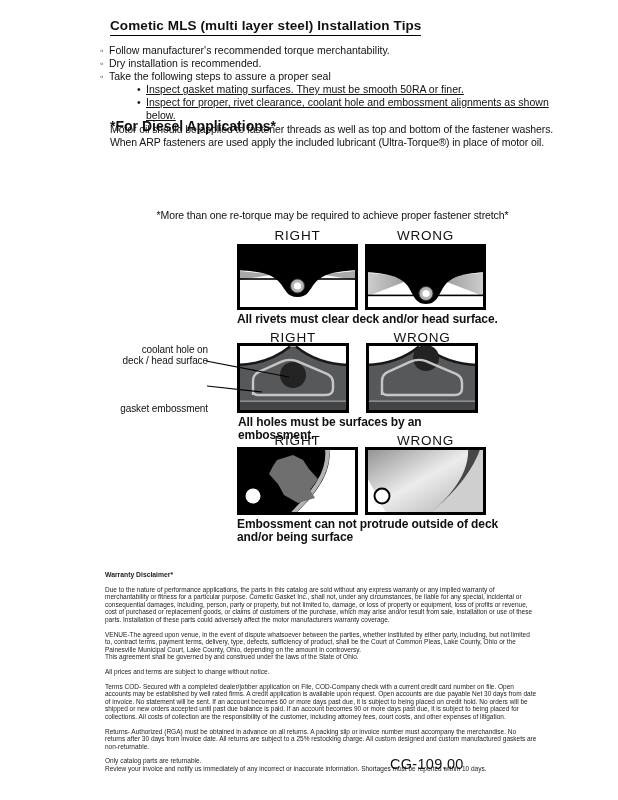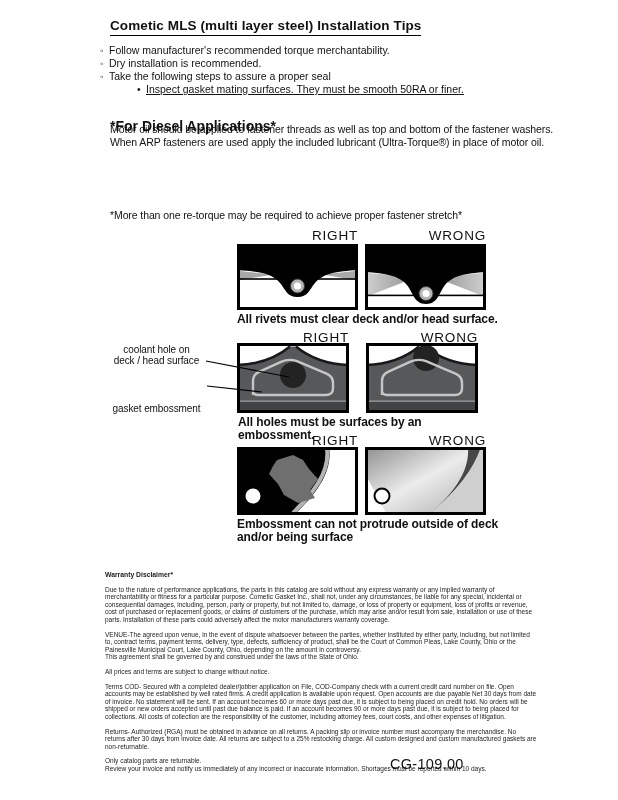--- a/index.html
+++ b/index.html
@@ -35,31 +35,31 @@
   .bullets li.sub::before{
     content:"\2022";
     position:absolute;left:0;top:0;
     font-size:10.5px;
   }
   
   .diesel-heading{left:110px;top:118px;font-size:14px;font-weight:bold;}
   .para{left:110px;width:445px;font-size:10.5px;line-height:13px;letter-spacing:-0.1px;}
   .p1{top:123px;}
   .p2{top:172px;}
-  .p3{top:209px;}
+  .p3{top:209px;text-align:center;}
   
   .fig-label{
-    font-size:13.5px;letter-spacing:.8px;text-align:right;
+    font-size:13.5px;letter-spacing:.8px;text-align:center;
     font-weight:500;white-space:nowrap;
   }
   .panel{display:block;}
   .caption{font-size:12px;line-height:12.5px;letter-spacing:-0.1px;font-weight:bold;}
   .pre{white-space:pre-line;}
   .callout{
-    font-size:10px;line-height:10.5px;text-align:center;
+    font-size:10px;line-height:10.5px;text-align:right;
     width:103px;left:105px;letter-spacing:-0.1px;
   }
   .co1{top:345px;}
   .co2{top:404px;}
   .leader-overlay{left:105px;top:340px;z-index:5;pointer-events:none;}
   
   .disclaimer{left:105px;top:571px;width:432px;font-size:6.5px;line-height:7.6px;color:#222;}
   .disclaimer .dh{font-weight:bold;margin:0 0 7px 0;font-size:6.8px;}
   .disclaimer p{margin:0 0 7px 0;}
   
@@ -72,20 +72,21 @@
 
   <div class="abs title">Cometic MLS (multi layer steel) Installation Tips</div>
 
   <div class="abs bullets">
     <ul>
       <li class="top"><span>Follow manufacturer's recommended torque merchantability.</span></li>
       <li class="top"><span>Dry installation is recommended.</span></li>
       <li class="top"><span>Take the following steps to assure a proper seal</span>
         <ul class="sub">
           <li class="sub"><span>Inspect gasket mating surfaces.  They must be smooth 50RA or finer.</span></li>
+          <li class="sub"><span>Inspect for proper, rivet clearance, coolant hole and embossment alignments as shown below.</span></li>
         </ul>
       </li>
     </ul>
   </div>
 
   <div class="abs diesel-heading">*For Diesel Applications*</div>
   <div class="abs para p1">Motor oil should be applied to fastener threads as well as top and bottom of the fastener washers. When ARP fasteners are used apply the included lubricant (Ultra-Torque®) in place of motor oil.</div>
   <div class="abs para p3">*More than one re-torque may be required to achieve proper fastener stretch*</div>
 
   <div class="abs fig-label" style="left:237px;top:228px;width:121px;">RIGHT</div>

